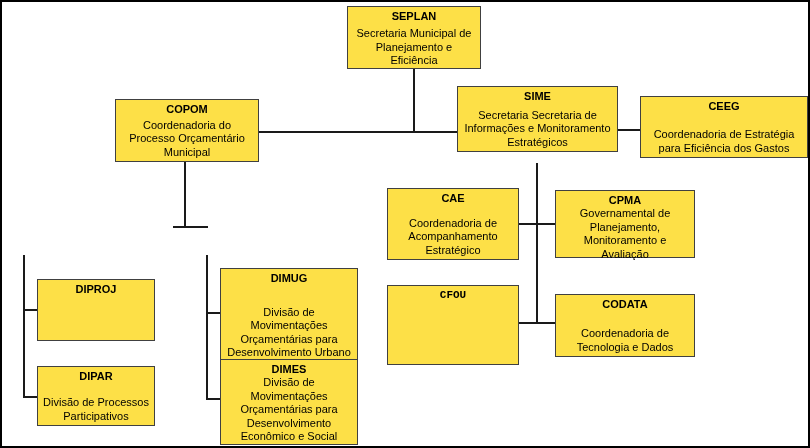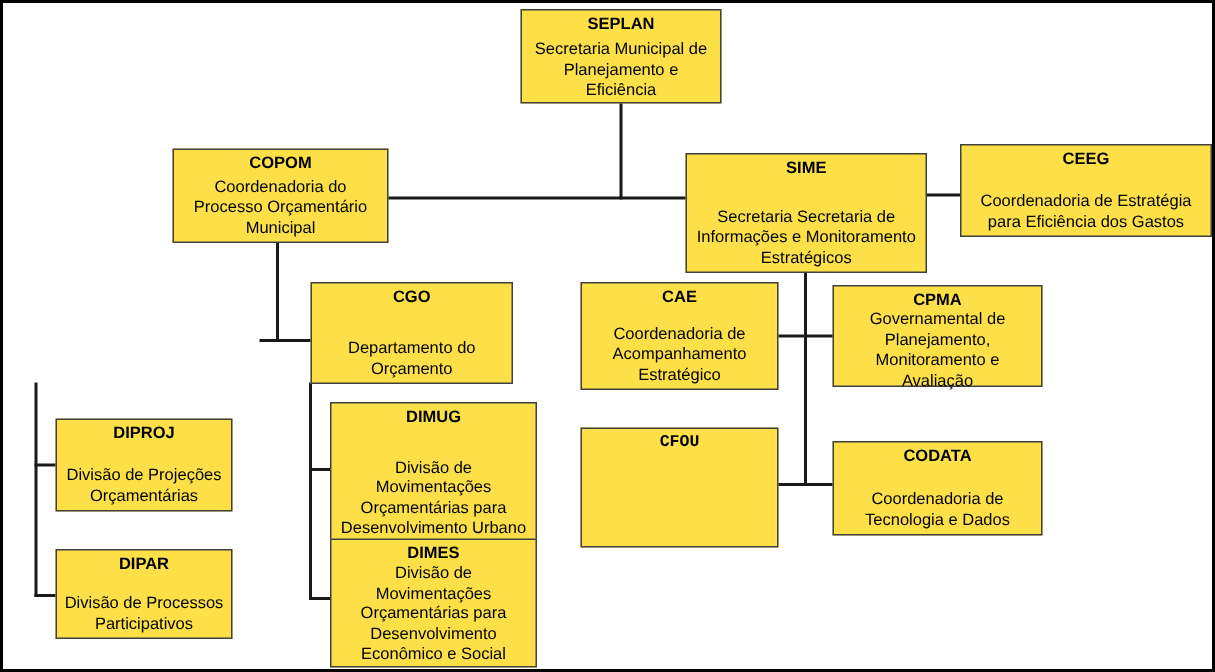--- a/index.html
+++ b/index.html
@@ -42,21 +42,21 @@
     position: absolute;
     background: #1a1a1a;
     z-index: 1;
   }
   .line.v { width: 2px; }
   .line.h { height: 2px; }
 
   
   .node-seplan { left: 345px; top: 4px;   width: 134px; height: 63px; }
   .node-copom  { left: 113px; top: 97px;  width: 144px; height: 63px; }
-  .node-sime   { left: 455px; top: 100px;  width: 161px; height: 80px; }
+  .node-sime   { left: 455px; top: 84px;  width: 161px; height: 66px; }
   .node-ceeg   { left: 638px; top: 94px;  width: 168px; height: 62px; }
   .node-coplan { left: 22px;  top: 186px; width: 150px; height: 68px; }
   .node-cgo    { left: 205px; top: 186px; width: 135px; height: 68px; }
   .node-cae    { left: 385px; top: 186px; width: 132px; height: 72px; }
   .node-cpma   { left: 553px; top: 188px; width: 140px; height: 68px; }
   .node-diproj { left: 35px;  top: 277px; width: 118px; height: 62px; }
   .node-dipar  { left: 35px;  top: 364px; width: 118px; height: 60px; }
   .node-dimug  { left: 218px; top: 266px; width: 138px; height: 108px; }
   .node-dimes  { left: 218px; top: 357px; width: 138px; height: 86px; }
   .node-cfou   { left: 385px; top: 283px; width: 132px; height: 80px; font-family: Liberation Mono, monospace; }
@@ -96,38 +96,33 @@
     <div class="code">SIME</div>
     <div class="desc">Secretaria Secretaria de Informações e Monitoramento Estratégicos</div>
   </div>
 
   <div class="node node-ceeg">
     <div class="code">CEEG</div>
     <div class="desc">Coordenadoria de Estratégia para Eficiência dos Gastos</div>
   </div>
 
 
-  <div class="node node-cgo">
-    <div class="code">CGO</div>
-    <div class="desc">Departamento do Orçamento</div>
-  </div>
 
   <div class="node node-cae">
     <div class="code">CAE</div>
     <div class="desc">Coordenadoria de Acompanhamento Estratégico</div>
   </div>
 
   <div class="node node-cpma">
     <div class="code">CPMA</div>
     <div class="desc">Governamental de Planejamento, Monitoramento e Avaliação</div>
   </div>
 
   <div class="node node-diproj">
     <div class="code">DIPROJ</div>
-    <div class="desc">Divisão de Projeções Orçamentárias</div>
   </div>
 
   <div class="node node-dipar">
     <div class="code">DIPAR</div>
     <div class="desc">Divisão de Processos Participativos</div>
   </div>
 
   <div class="node node-dimug">
     <div class="code">DIMUG</div>
     <div class="desc">Divisão de Movimentações Orçamentárias para Desenvolvimento Urbano e Governamental</div>

